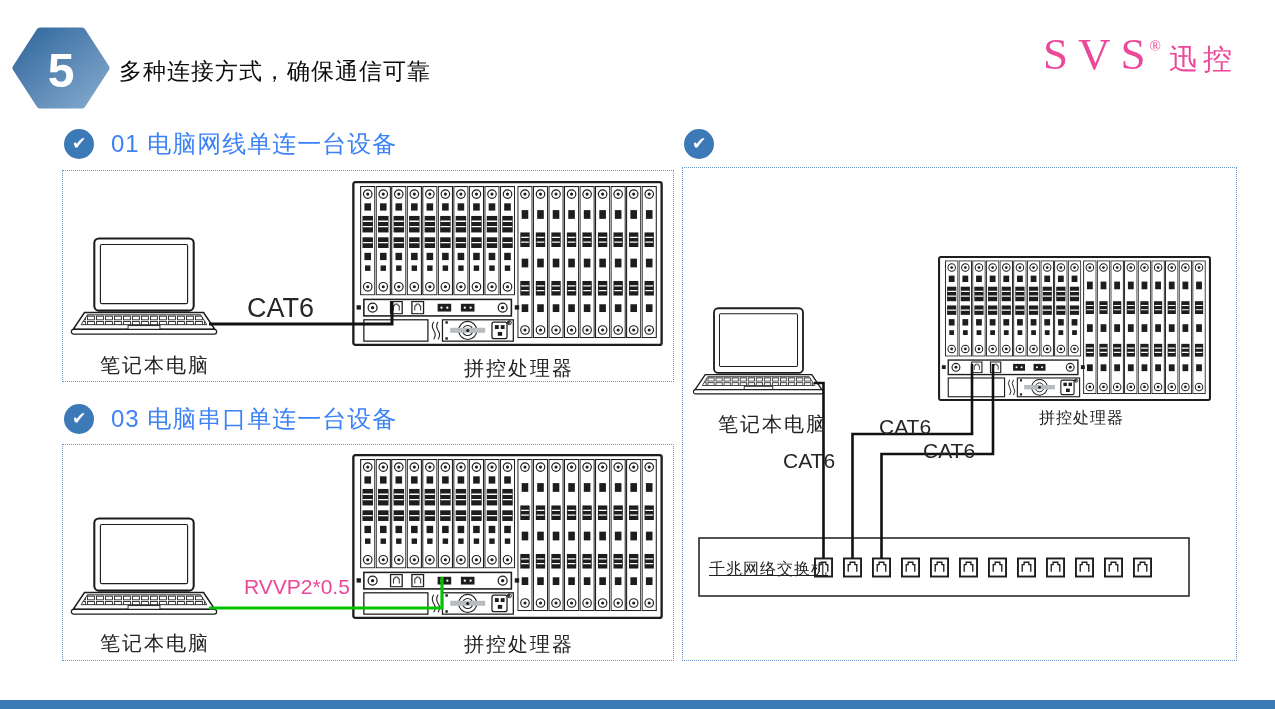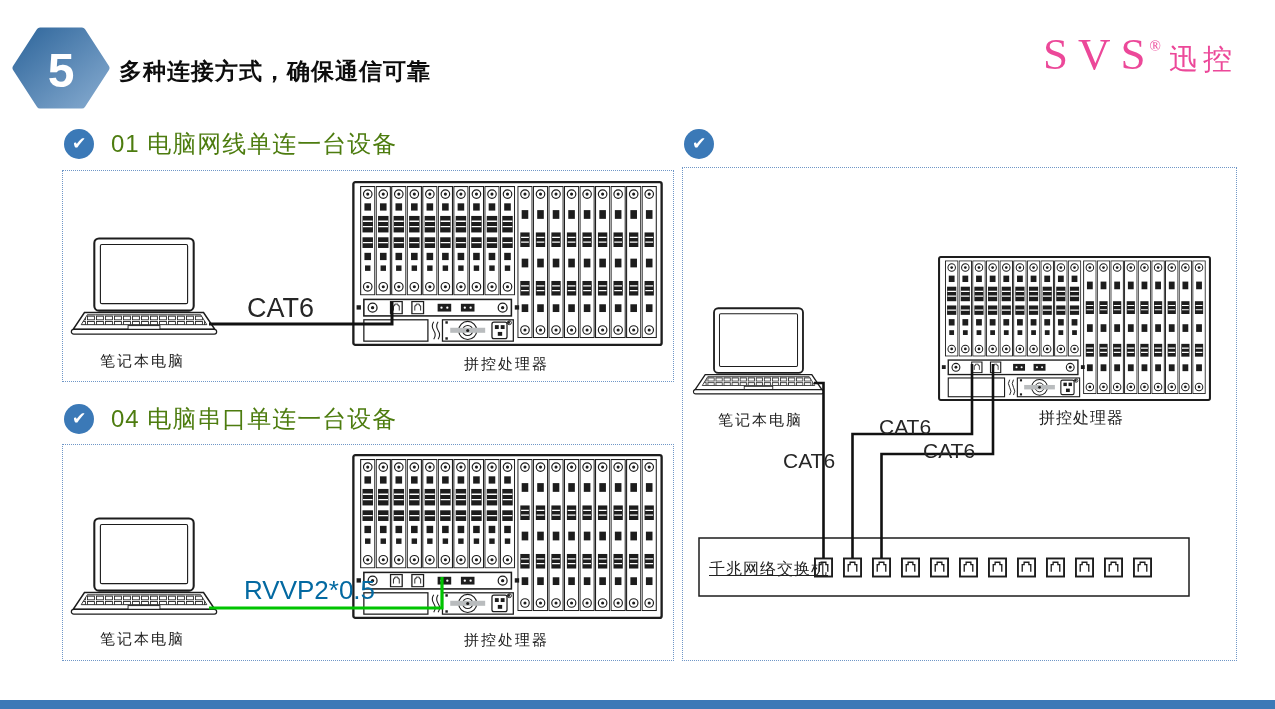--- a/index.html
+++ b/index.html
@@ -1,35 +1,35 @@
 <!DOCTYPE html>
 <html><head>
 <meta charset="utf-8">
 <style>
   html,body{margin:0;padding:0;background:#fff;}
   #slide{position:relative;width:1275px;height:709px;background:#fff;overflow:hidden;
          font-family:"Liberation Sans","DejaVu Sans",sans-serif;color:#1d1d1d;}
   .abs{position:absolute;}
   
   #badge{left:12px;top:27px;width:98px;height:82px;}
-  #main-title{left:119px;top:57px;font-size:23px;font-weight:700;color:#0d0d0d;letter-spacing:1px;line-height:28px;}
+  #main-title{left:119px;top:57px;font-size:23px;font-weight:400;color:#0d0d0d;letter-spacing:1px;line-height:28px;}
   #logo{right:38px;top:28px;color:#ec4899;font-family:"Liberation Serif","DejaVu Serif",serif;white-space:nowrap;}
   #logo .brand{font-size:45px;letter-spacing:10px;}
   #logo .reg{font-size:15px;vertical-align:18px;margin-left:-6px;}
   #logo .suffix{font-size:29px;margin-left:8px;letter-spacing:5px;}
   
   .section{position:absolute;}
   .sec-head{display:flex;align-items:center;height:33px;gap:17px;}
   .check{width:30px;height:30px;border-radius:50%;background:#3b79b7;color:#fff;font-size:17px;font-weight:700;
          display:flex;align-items:center;justify-content:center;margin-left:2px;}
-  .sec-title{font-size:24px;color:#4d7c0f;letter-spacing:1px;}
+  .sec-title{font-size:24px;color:#3b82f6;letter-spacing:1px;}
   .sec-box{position:relative;border:1px dotted #7097c7;background:#fff;}
   .sec-box svg{position:absolute;left:0;top:0;color:#1d1d1d;}
   .dlabel{position:absolute;color:#222;white-space:nowrap;}
-  .lbl-cn{font-size:15px;letter-spacing:2px;font-family:Liberation Serif, serif;}
+  .lbl-cn{font-size:20px;letter-spacing:2px;font-family:Liberation Serif, serif;}
   .lbl-cn-s{font-size:16px;letter-spacing:1px;}
   .lbl-cable{font-size:27px;color:#262626;}
   .lbl-cable-s{font-size:21px;color:#262626;}
   #s1{left:62px;top:127px;width:612px;}
   #s1 .sec-box{margin-top:10px;width:610px;height:210px;}
   #s2{left:62px;top:402px;width:612px;}
   #s2 .sec-box{margin-top:9px;width:610px;height:215px;}
   #s3{left:682px;top:127px;width:555px;}
   #s3 .sec-box{margin-top:7px;width:553px;height:492px;}
   #footer-bar{left:0;bottom:0;width:1275px;height:9px;background:#3b79b7;}
@@ -179,31 +179,31 @@
       </svg>
       <div class="dlabel lbl-cn" style="left:37px;top:181px;">笔记本电脑</div>
       <div class="dlabel lbl-cn" style="left:401px;top:184px;">拼控处理器</div>
       <div class="dlabel lbl-cable" style="left:184px;top:122px;">CAT6</div>
     </div>
   </div>
 
   <div id="s2" class="section">
     <div class="sec-head">
       <div class="check">✔</div>
-      <div class="sec-title">04 电脑串口单连一台设备</div>
+      <div class="sec-title">03 电脑串口单连一台设备</div>
     </div>
     <div class="sec-box">
       <svg width="610" height="215">
         <use href="#laptop" x="6" y="72" width="150" height="105"></use>
         <use href="#chassis" x="283" y="9" width="323" height="165"></use>
         <polyline points="146,163 379,163 379,132" fill="none" stroke="#00c400" stroke-width="3.2"></polyline>
       </svg>
       <div class="dlabel lbl-cn" style="left:37px;top:185px;">笔记本电脑</div>
       <div class="dlabel lbl-cn" style="left:401px;top:186px;">拼控处理器</div>
-      <div class="dlabel" style="left:181px;top:130px;font-size:26px;color:#0369a1;">RVVP2*0.5</div>
+      <div class="dlabel" style="left:181px;top:130px;font-size:21px;color:#ec4899;">RVVP2*0.5</div>
     </div>
   </div>
 
   <div id="s3" class="section">
     <div class="sec-head">
       <div class="check">✔</div>
     </div>
     <div class="sec-box">
       <svg width="553" height="492">
         <use href="#laptop" x="8" y="139" width="135" height="94"></use>

